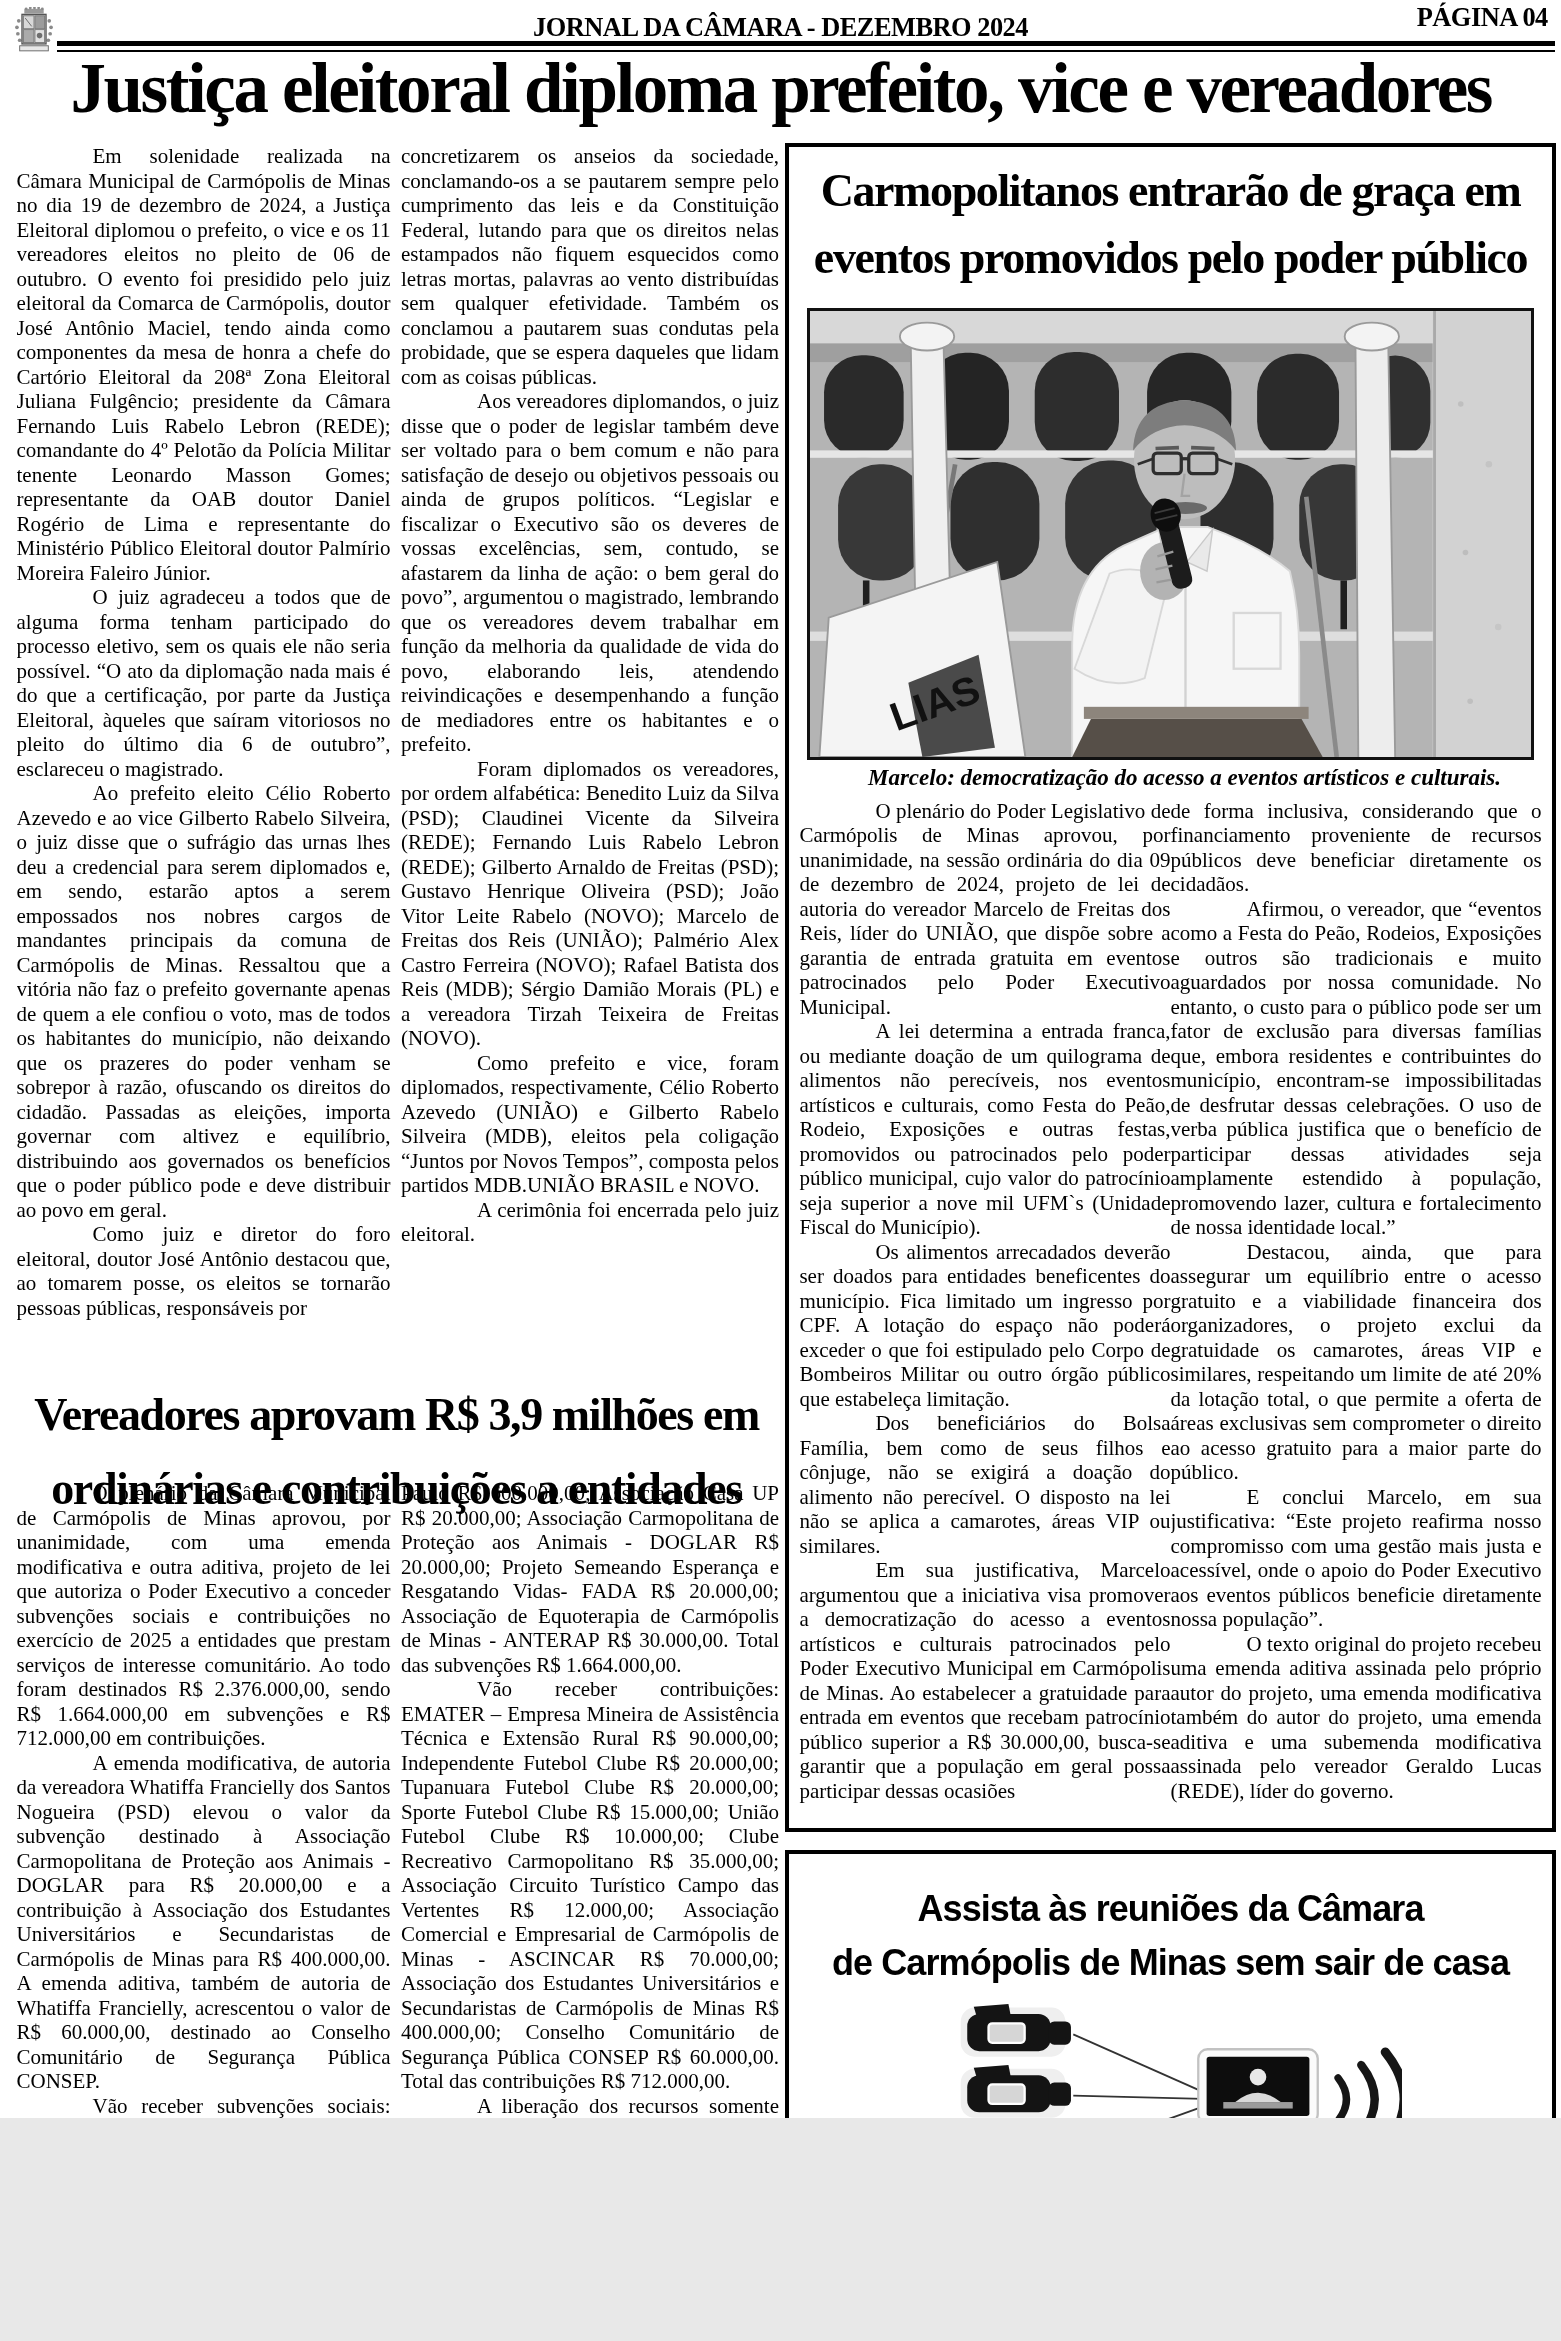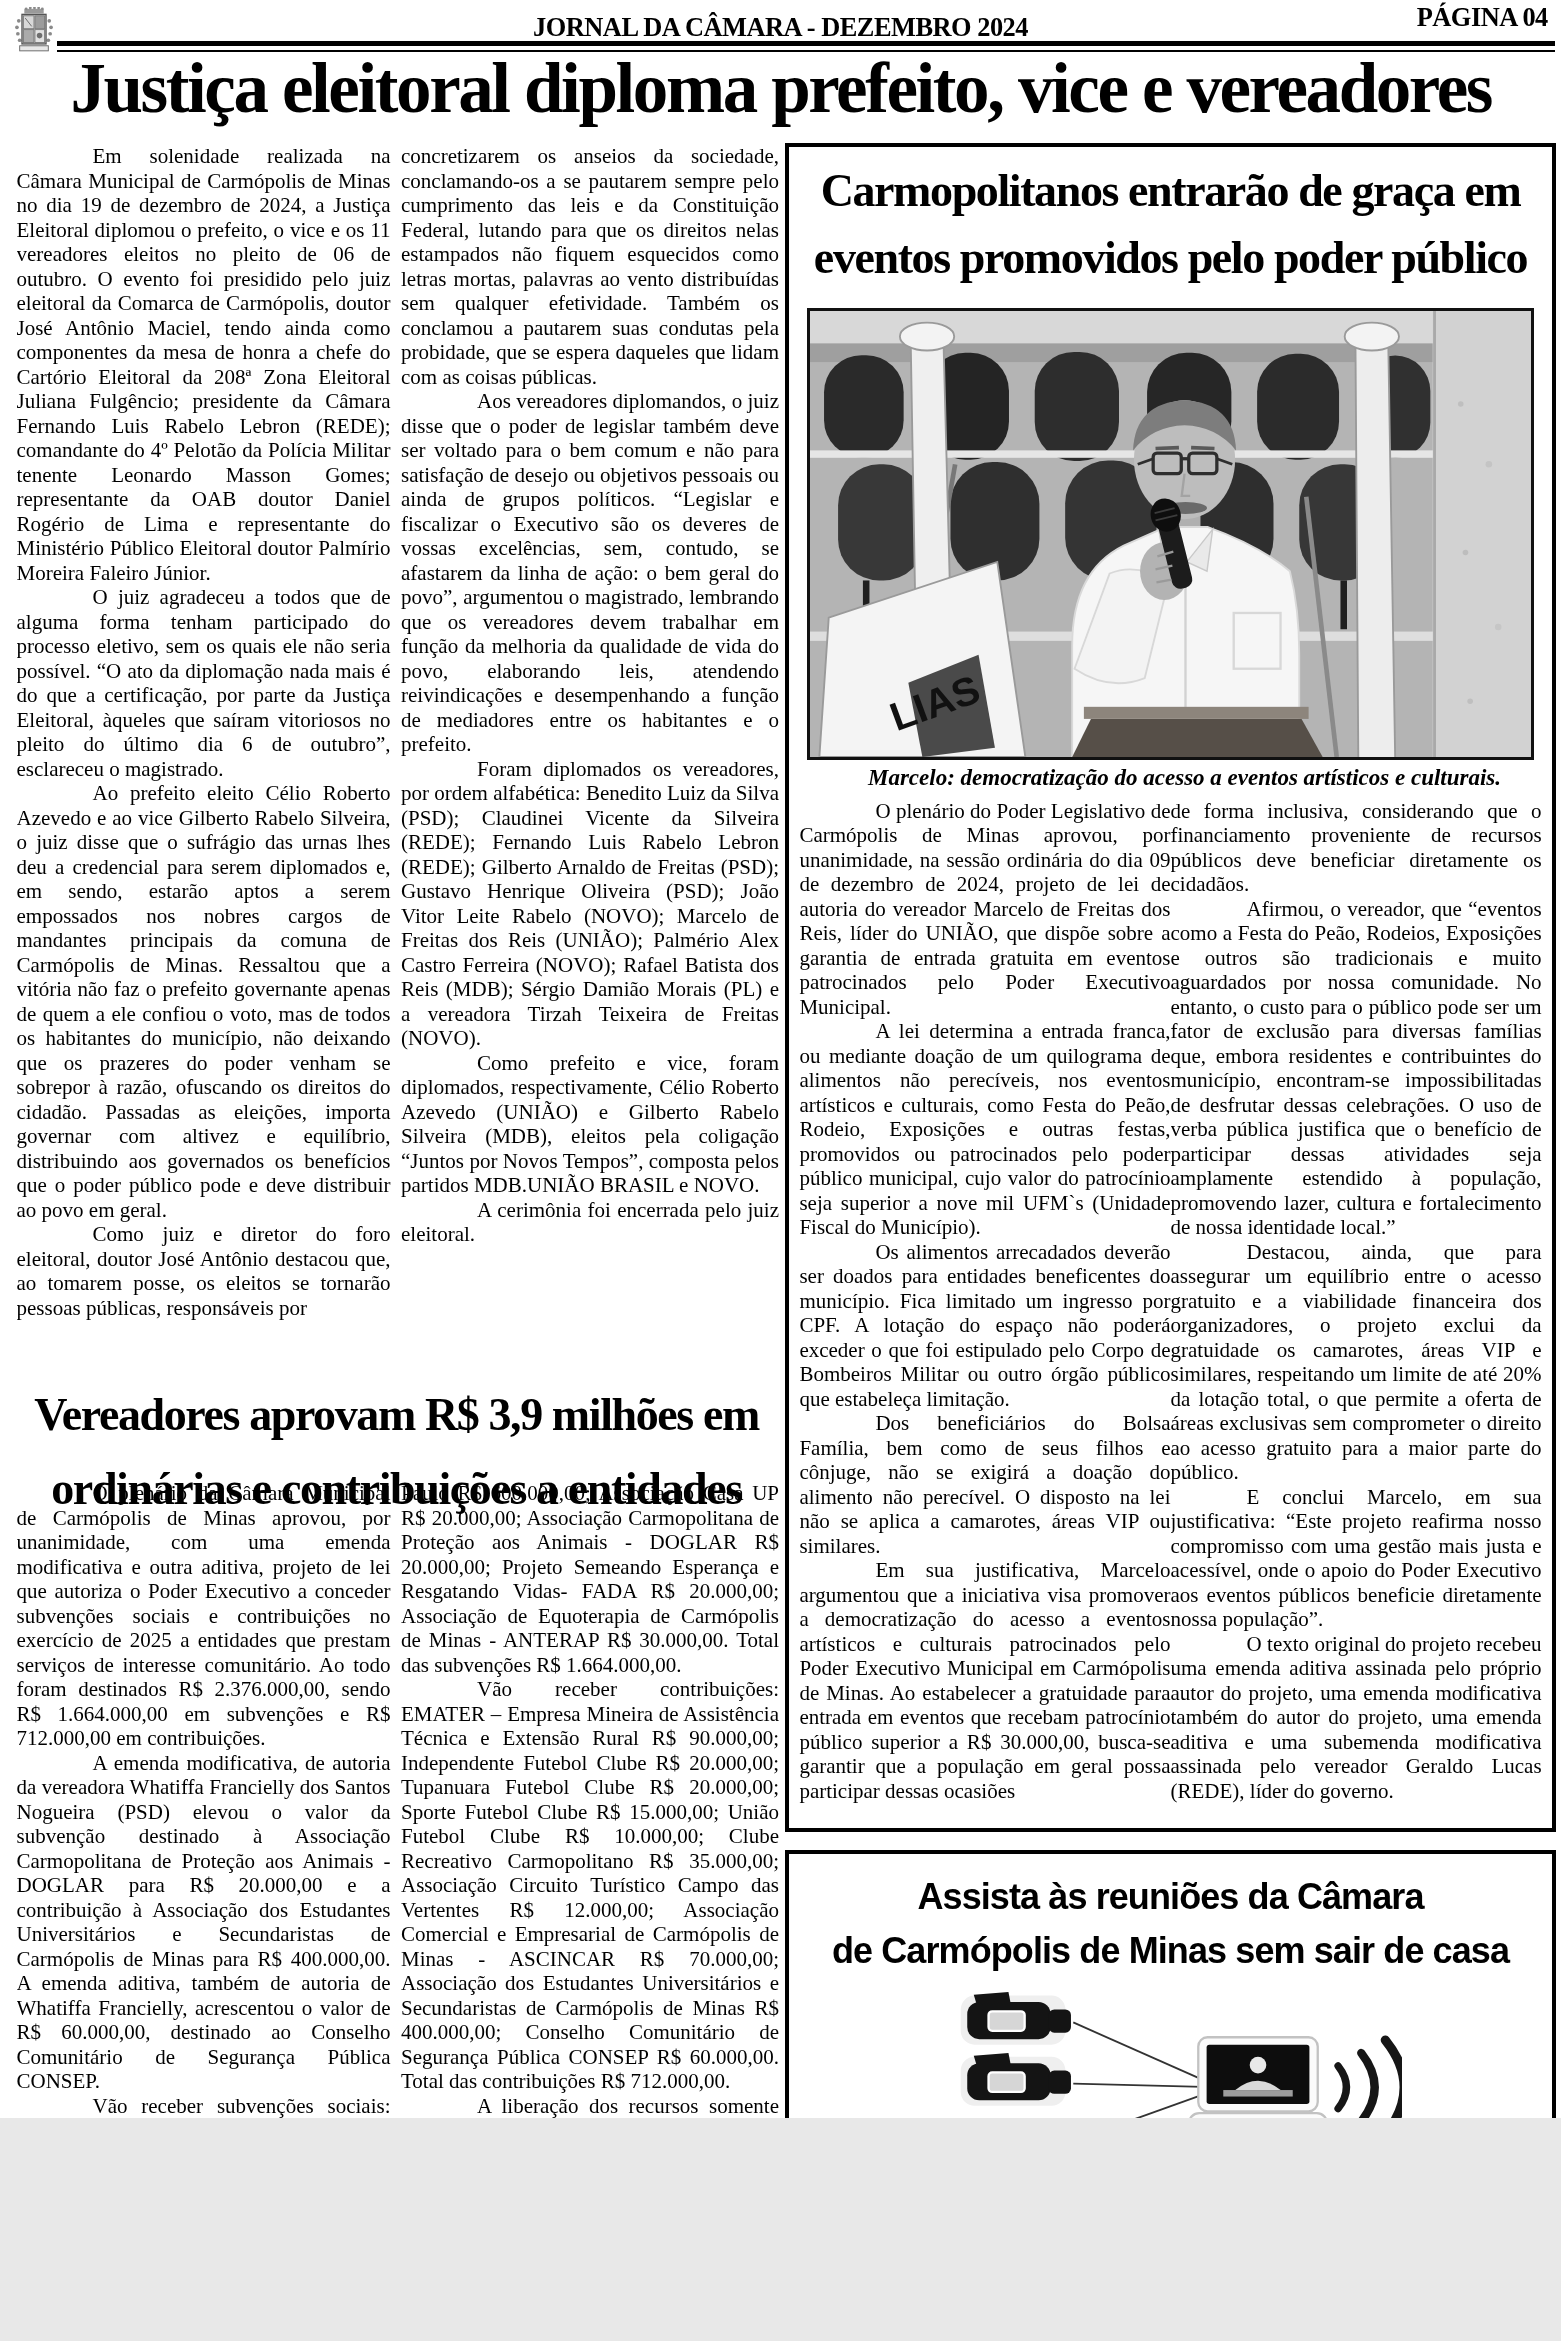--- a/index.html
+++ b/index.html
@@ -33,21 +33,21 @@
   .photo{margin:16px auto 0;width:727px;height:452px;border:3.8px solid #111;
       box-sizing:border-box;overflow:hidden;background:#b9b9b9;}
   .photo svg{display:block;width:100%;height:100%;}
   .caption{margin-top:5.7px;text-align:center;font-size:23px;font-weight:bold;font-style:italic;padding-left:28px;}
   .panel-cols{display:flex;padding:7.6px 10.4px 0 10.4px;}
   .pcol{position:static;flex:1;height:1039px;}
   
   .promo{position:absolute;left:785px;top:1850px;width:771px;height:492px;
       border:4.7px solid #000;box-sizing:border-box;text-align:center;
       font-family:"Liberation Sans", sans-serif;font-weight:bold;background:#fff;}
-  .promo-title{margin-top:16px;font-size:36px;line-height:1.5;letter-spacing:-0.9px;}
+  .promo-title{margin-top:28px;font-size:36px;line-height:1.5;letter-spacing:-0.9px;}
   .promo-art{display:block;margin:12.3px auto 0;width:463px;height:189px;}
   .promo-line{font-size:30px;letter-spacing:-0.9px;}
   .pl1{margin-top:9.4px;} .pl2{margin-top:19px;} .pl3{margin-top:20px;}
 </style>
 </head>
 <body>
 
 <div class="page">
 
   <svg class="crest" viewBox="0 0 90 104">

